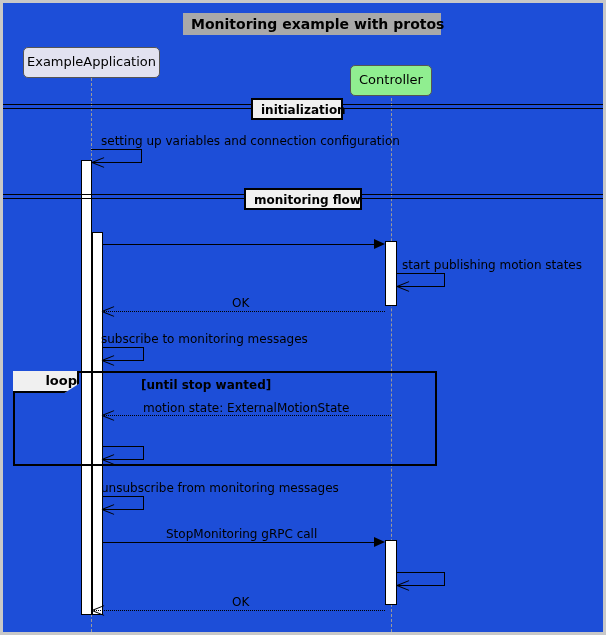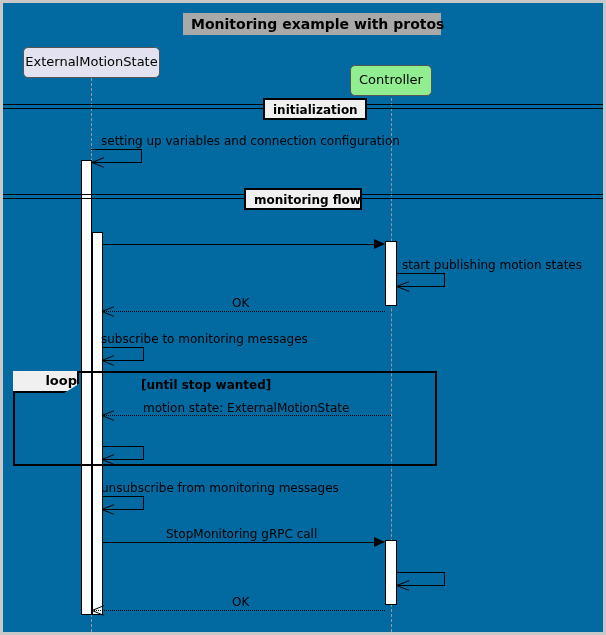--- a/index.html
+++ b/index.html
@@ -17,21 +17,21 @@
     background: #ffffff;
     border: 3px solid #c8c8c8;
     box-sizing: border-box;
     overflow: hidden;
   }
   #inner {
     position: absolute;
     left: 0; top: 0;
     width: 600px;
     height: 629px;
-    background: #0369a1;
+    background: #1d4ed8;
   }
 
   
   .diagram-title {
     position: absolute;
     background: #a9a9a9;
     color: #000000;
     font-weight: bold;
     font-size: 14px;
     text-align: center;
@@ -188,25 +188,25 @@
 <body>
 
 <div id="canvas">
   <div id="inner">
 
     <div class="diagram-title" style="left:180px; top:10px; width:242px;">Monitoring example with protos</div>
 
     <div class="lifeline" style="left:88px; top:75px; height:554px;"></div>
     <div class="lifeline" style="left:388px; top:75px; height:554px;"></div>
 
-    <div class="participant" style="left:20px; top:44px; width:137px; height:31px; background:#e2e2f0;">ExternalMotionState</div>
+    <div class="participant" style="left:20px; top:44px; width:137px; height:31px; background:#e2e2f0;">ExampleApplication</div>
     <div class="participant" style="left:347px; top:62px; width:82px; height:31px; background:#90ee90;">Controller</div>
 
     <div class="divider-lines" style="top:101px;"></div>
-    <div class="divider-label" style="left:248px; top:95px; width:104px; height:22px;margin-left:12px;">initialization</div>
+    <div class="divider-label" style="left:248px; top:95px; width:92px; height:22px;">initialization</div>
 
     <div class="msg-label" style="left:98px; top:131px;">setting up variables and connection configuration</div>
     <div class="selfmsg" style="left:88px; top:146px; width:51px; height:14px;"></div>
     <div class="arrowhead arrow-left-open" style="left:89px; top:154px;"></div>
 
     <div class="activation" style="left:78px; top:157px; width:11px; height:455px;"></div>
 
     <div class="divider-lines" style="top:191px;"></div>
     <div class="divider-label" style="left:241px; top:185px; width:118px; height:22px;">monitoring flow</div>
 

